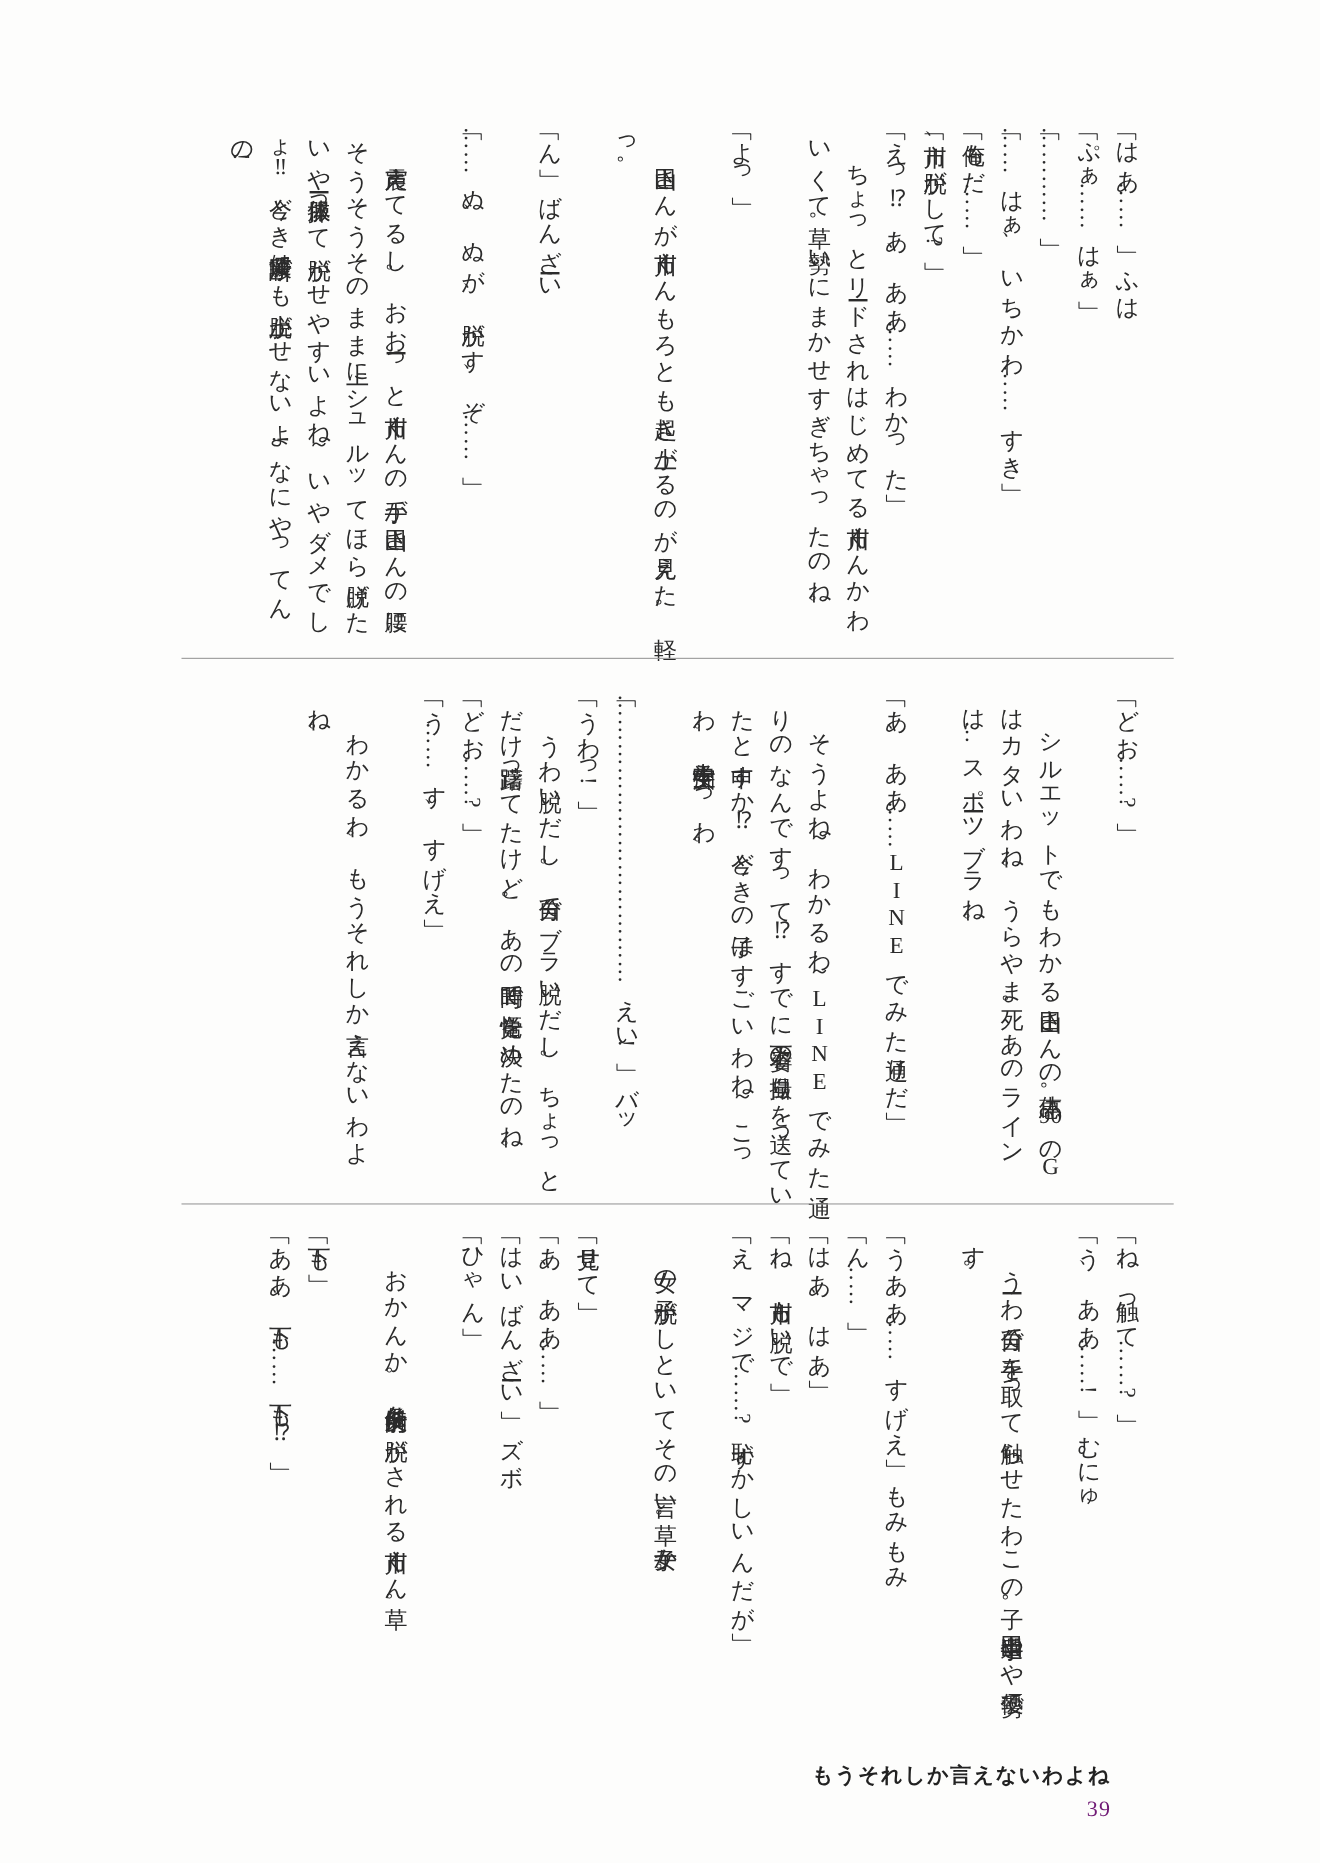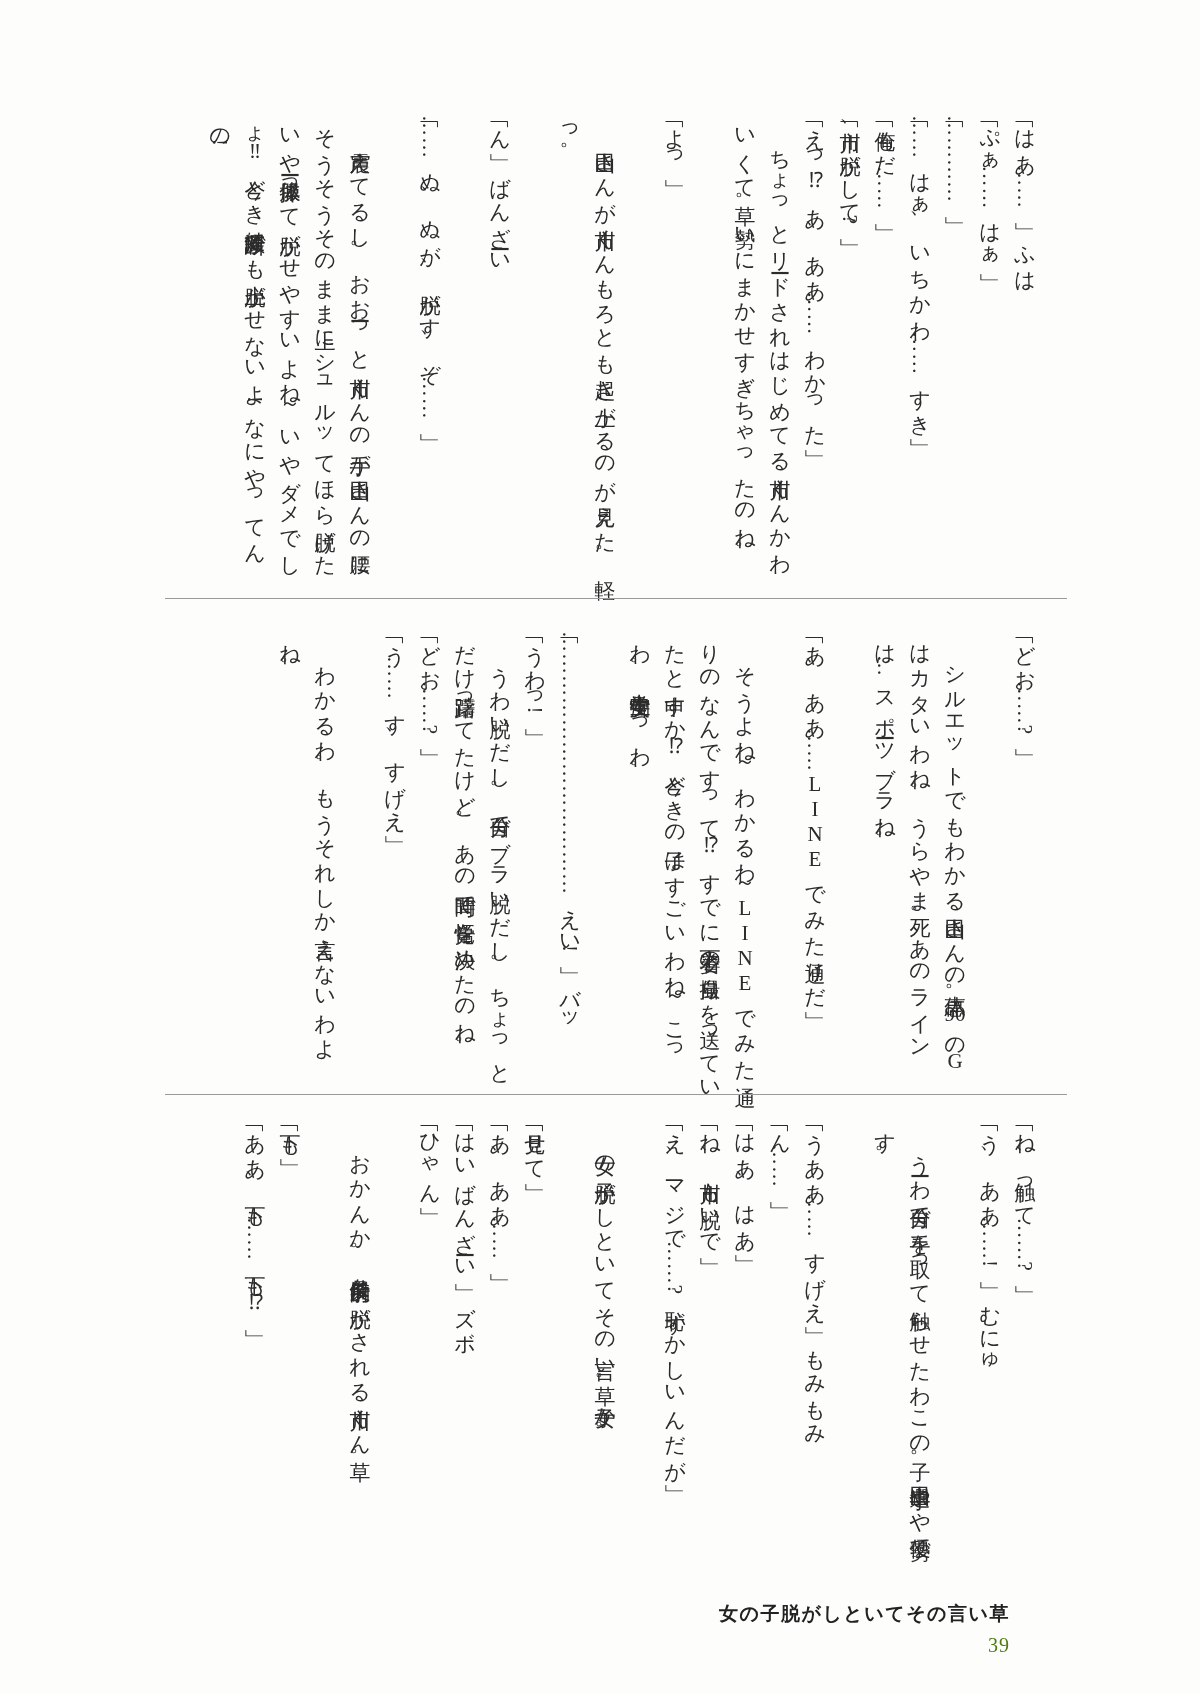--- a/index.html
+++ b/index.html
@@ -32,21 +32,21 @@
   }
   #sep-1{top:598px;}
   #sep-2{top:1094px;}
   .footer-title{
     position:absolute;right:190px;top:1601px;
     font-size:19px;font-weight:600;letter-spacing:1.5px;
     color:#222;
   }
   .page-number{
     position:absolute;right:190px;top:1634px;
-    font-size:20px;letter-spacing:1px;color:#4d7c0f;
+    font-size:20px;letter-spacing:1px;color:#701a75;
   }
 </style>
 </head>
 <body>
 
 <div id="block-1" class="vblock">
 
 <p class="para">「はあ……」　ふは</p>
     <p class="para">「ぷぁ……はぁ」</p>
     <p class="para">「…………」</p>
@@ -93,14 +93,14 @@
     <p class="para gap">　女の子脱がしといてその言い草。女子か。</p>
     <p class="para gap">「見せて」</p>
     <p class="para">「あ、ああ……」</p>
     <p class="para">「はいばんざーい」　ズボ</p>
     <p class="para">「ひゃん」</p>
     <p class="para gap">　おかんか。条件反射的に脱がされる市川くん草。</p>
     <p class="para gap">「下も」</p>
     <p class="para">「ああ、下も……下も⁉」</p>
   </div>
 
-<div class="footer-title">女の子脱がしといてその言い草</div>
+<div class="footer-title">もうそれしか言えないわよね</div>
 <div class="page-number">39</div>
 
 </body></html>

